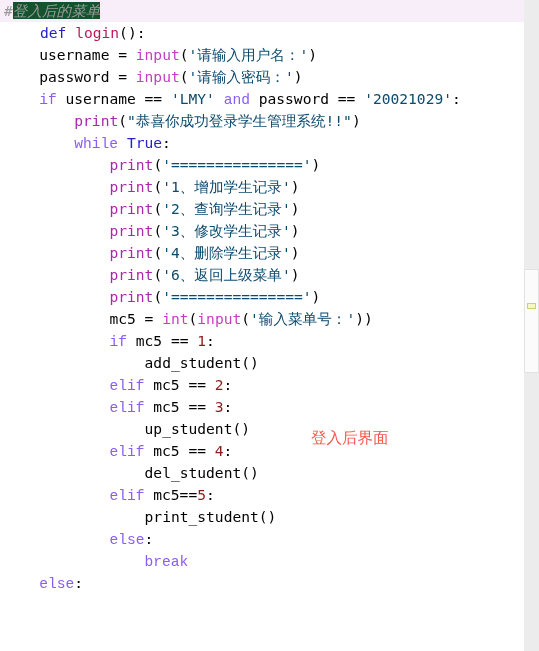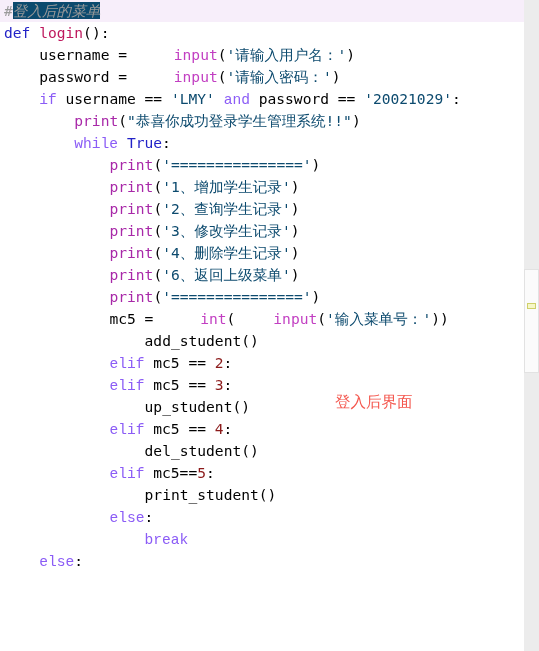--- a/index.html
+++ b/index.html
@@ -51,47 +51,46 @@
     white-space: pre;
     padding-left: 4px;
     letter-spacing: 0px;
     color: #000000;
   }
 
   
   .tok-comment {
     color: #9a9a9a;
     font-style: italic;
-    background: #0c4a6e;
+    background: #14532d;
   }
   .tok-hash {
     color: #9a9a9a;
     font-style: italic;
   }
   .tok-kw      { color: #8b5cf6; font-family: Liberation Mono, monospace; }
   .tok-kw2     { color: #2222c7; text-align: right; }
-  .tok-def     { color: #2222c7; }
+  .tok-def     { color: #2222c7; margin-left: 36px; }
   .tok-fnname  { color: #be185d; font-weight: normal; }
-  .tok-builtin { color: #c23fc2; margin-left: 38px; }
+  .tok-builtin { color: #c23fc2; }
   .tok-print   { color: #a828a8; }
   .tok-str     { color: #0c4a6e; }
   .tok-num     { color: #8b1a1a; }
   .tok-plain   { color: #000000; }
 
   
   #annotation-login-ui {
     position: absolute;
     left: 311px;
-    top: 392px;
+    top: 428px;
     font-family: "DejaVu Sans", "Liberation Sans", sans-serif;
     font-size: 15.5px;
     line-height: 20px;
     color: #f4554c;
     white-space: pre;
-    margin-left: 24px;
   }
 
   
   #right-gutter {
     position: absolute;
     left: 524px;
     top: 0;
     width: 15px;
     height: 651px;
     background: #ececec;
@@ -151,20 +150,21 @@
 
     <div class="code-line"><span class="tok-plain">            </span><span class="tok-print">print</span><span class="tok-plain">(</span><span class="tok-str">'4、删除学生记录'</span><span class="tok-plain">)</span></div>
 
 
     <div class="code-line"><span class="tok-plain">            </span><span class="tok-print">print</span><span class="tok-plain">(</span><span class="tok-str">'6、返回上级菜单'</span><span class="tok-plain">)</span></div>
 
     <div class="code-line"><span class="tok-plain">            </span><span class="tok-print">print</span><span class="tok-plain">(</span><span class="tok-str">'==============='</span><span class="tok-plain">)</span></div>
 
     <div class="code-line"><span class="tok-plain">            mc5 = </span><span class="tok-builtin">int</span><span class="tok-plain">(</span><span class="tok-builtin">input</span><span class="tok-plain">(</span><span class="tok-str">'输入菜单号：'</span><span class="tok-plain">))</span></div>
 
+    <div class="code-line"><span class="tok-plain">            </span><span class="tok-kw">if</span><span class="tok-plain"> mc5 == </span><span class="tok-num">1</span><span class="tok-plain">:</span></div>
 
     <div class="code-line"><span class="tok-plain">                add_student()</span></div>
 
     <div class="code-line"><span class="tok-plain">            </span><span class="tok-kw">elif</span><span class="tok-plain"> mc5 == </span><span class="tok-num">2</span><span class="tok-plain">:</span></div>
 
 
     <div class="code-line"><span class="tok-plain">            </span><span class="tok-kw">elif</span><span class="tok-plain"> mc5 == </span><span class="tok-num">3</span><span class="tok-plain">:</span></div>
 
     <div class="code-line"><span class="tok-plain">                up_student()</span></div>
 

